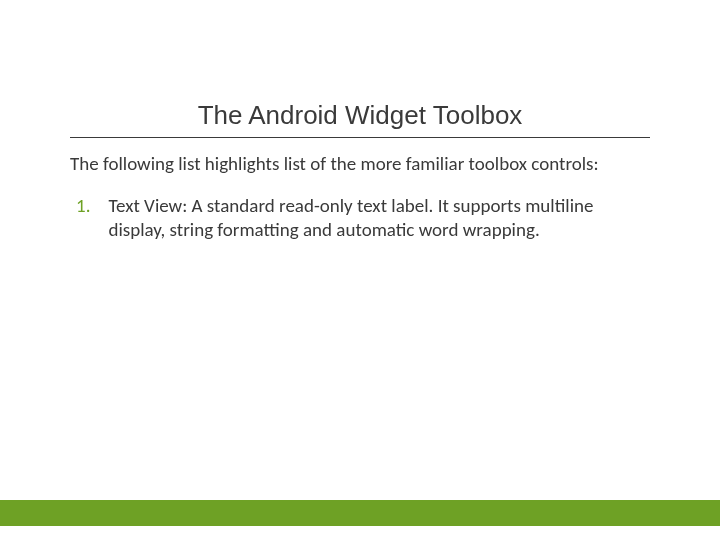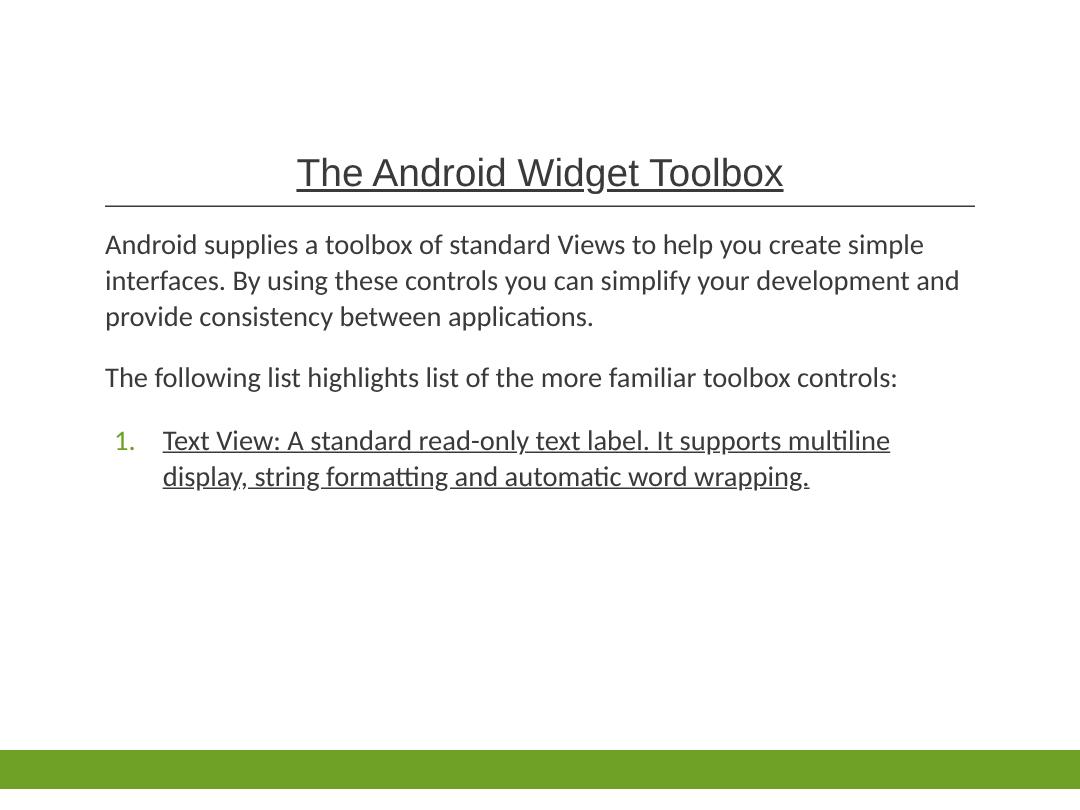--- a/index.html
+++ b/index.html
@@ -16,21 +16,20 @@
     }
     .title {
       font-family: 'Calibri Light', 'Segoe UI Light', sans-serif;
       font-size: 26px;
       font-weight: 400;
       text-align: center;
       color: #3a3a3a;
       padding-bottom: 6px;
       border-bottom: 1px solid #3a3a3a;
       margin-bottom: 14px;
-      text-decoration: underline;
     }
     .para {
       font-size: 19px;
       line-height: 1.25;
       color: #3a3a3a;
       margin-bottom: 18px;
     }
     .list {
       list-style: none;
       font-size: 19px;
@@ -41,37 +40,35 @@
       display: flex;
       padding-left: 6px;
     }
     .list-num {
       color: #6ea125;
       margin-right: 18px;
       flex-shrink: 0;
     }
     .list-text {
       flex: 1;
-      text-decoration: underline;
     }
     .footer-bar {
       position: absolute;
       bottom: 14px;
       left: 0;
       right: 0;
       height: 26px;
       background: #6ea125;
     }
   </style>
 </head>
 <body>
 
 <div class="content">
   <h1 class="title">The Android Widget Toolbox</h1>
-  <p class="para">Android supplies a toolbox of standard Views to help you create simple interfaces. By using these controls you can simplify your development and provide consistency between applications.</p>
   <p class="para">The following list highlights list of the more familiar toolbox controls:</p>
   <ol class="list">
     <li>
       <span class="list-num">1.</span>
       <span class="list-text"> Text View:  A standard read-only text label. It supports multiline display, string formatting and automatic word wrapping.</span>
     </li>
   </ol>
 </div>
 
 <div class="footer-bar"></div>

